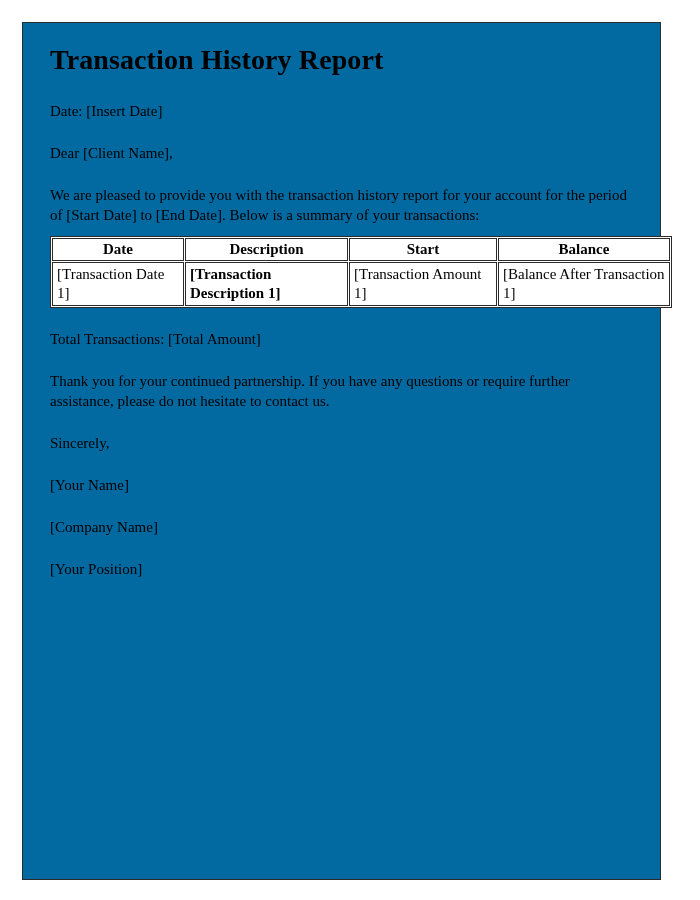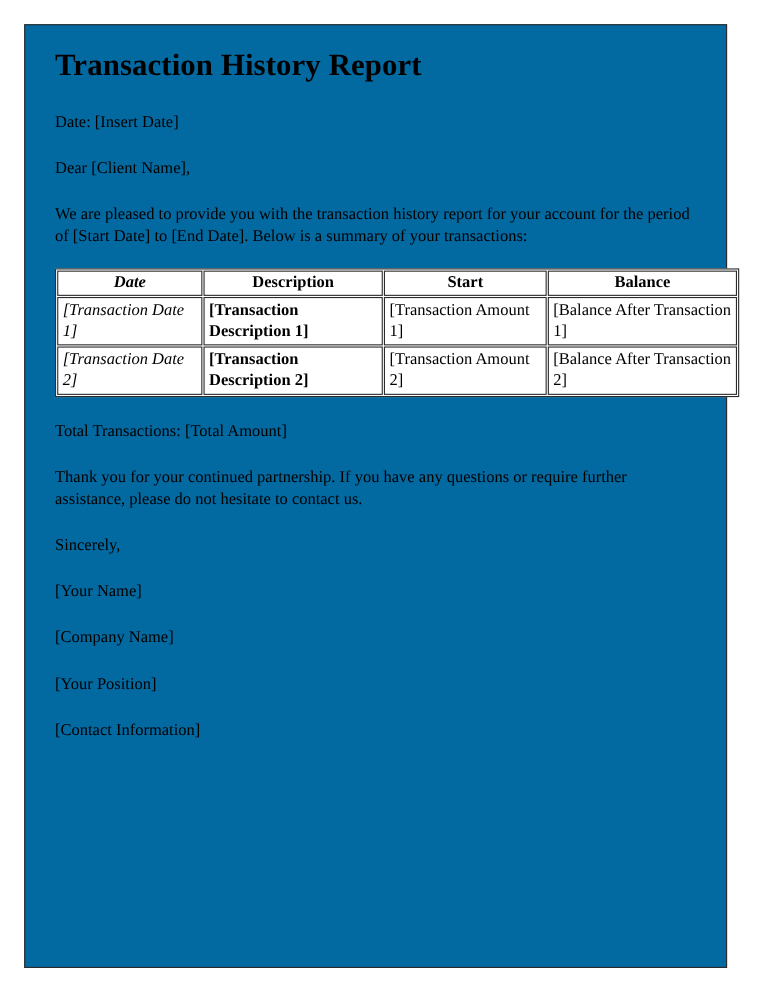--- a/index.html
+++ b/index.html
@@ -42,21 +42,21 @@
     letter-spacing: 0.1px;
   }
 
   .para {
     font-size: 15px;
     line-height: 1.33;
     margin: 0 0 22px 0;
   }
 
   .intro-para {
-    margin-bottom: 18px;
+    margin-bottom: 10px;
     text-align: left;
   }
 
   
   table.tx-table {
     border-collapse: separate;
     border-spacing: 1px;
     border: 1.5px solid #2b2b2b;
     width: 583px;
     margin: 0 0 22px 0;
@@ -78,21 +78,21 @@
     text-align: center;
     font-weight: bold;
     padding-top: 1px;
     padding-bottom: 1px;
   }
 
   table.tx-table td {
     text-align: left;
   }
 
-  .col-date     { width: 122px; font-style: italic; }
+  .col-date     { width: 122px; }
   .col-desc     { width: 153px; font-weight: bold; }
   .col-amount   { width: 138px; }
   .col-balance  { width: 162px; }
 
   .sig-line {
     font-size: 15px;
     line-height: 1.33;
     margin: 0 0 22px 0;
   }
   .sig-line:last-child {
@@ -122,37 +122,30 @@
           <th class="col-balance">Balance</th>
         </tr>
       </thead>
       <tbody>
         <tr>
           <td class="col-date">[Transaction Date 1]</td>
           <td class="col-desc">[Transaction Description 1]</td>
           <td class="col-amount">[Transaction Amount 1]</td>
           <td class="col-balance">[Balance After Transaction 1]</td>
         </tr>
-        <tr>
-          <td class="col-date">[Transaction Date 2]</td>
-          <td class="col-desc">[Transaction Description 2]</td>
-          <td class="col-amount">[Transaction Amount 2]</td>
-          <td class="col-balance">[Balance After Transaction 2]</td>
-        </tr>
       </tbody>
     </table>
 
     <p class="para">Total Transactions: [Total Amount]</p>
 
     <p class="para">Thank you for your continued partnership. If you have any questions or require further assistance, please do not hesitate to contact us.</p>
 
     <p class="para">Sincerely,</p>
 
     <p class="sig-line">[Your Name]</p>
 
     <p class="sig-line">[Company Name]</p>
 
     <p class="sig-line">[Your Position]</p>
 
-    <p class="sig-line">[Contact Information]</p>
 
   </div>
 </div>
 
 </body></html>

